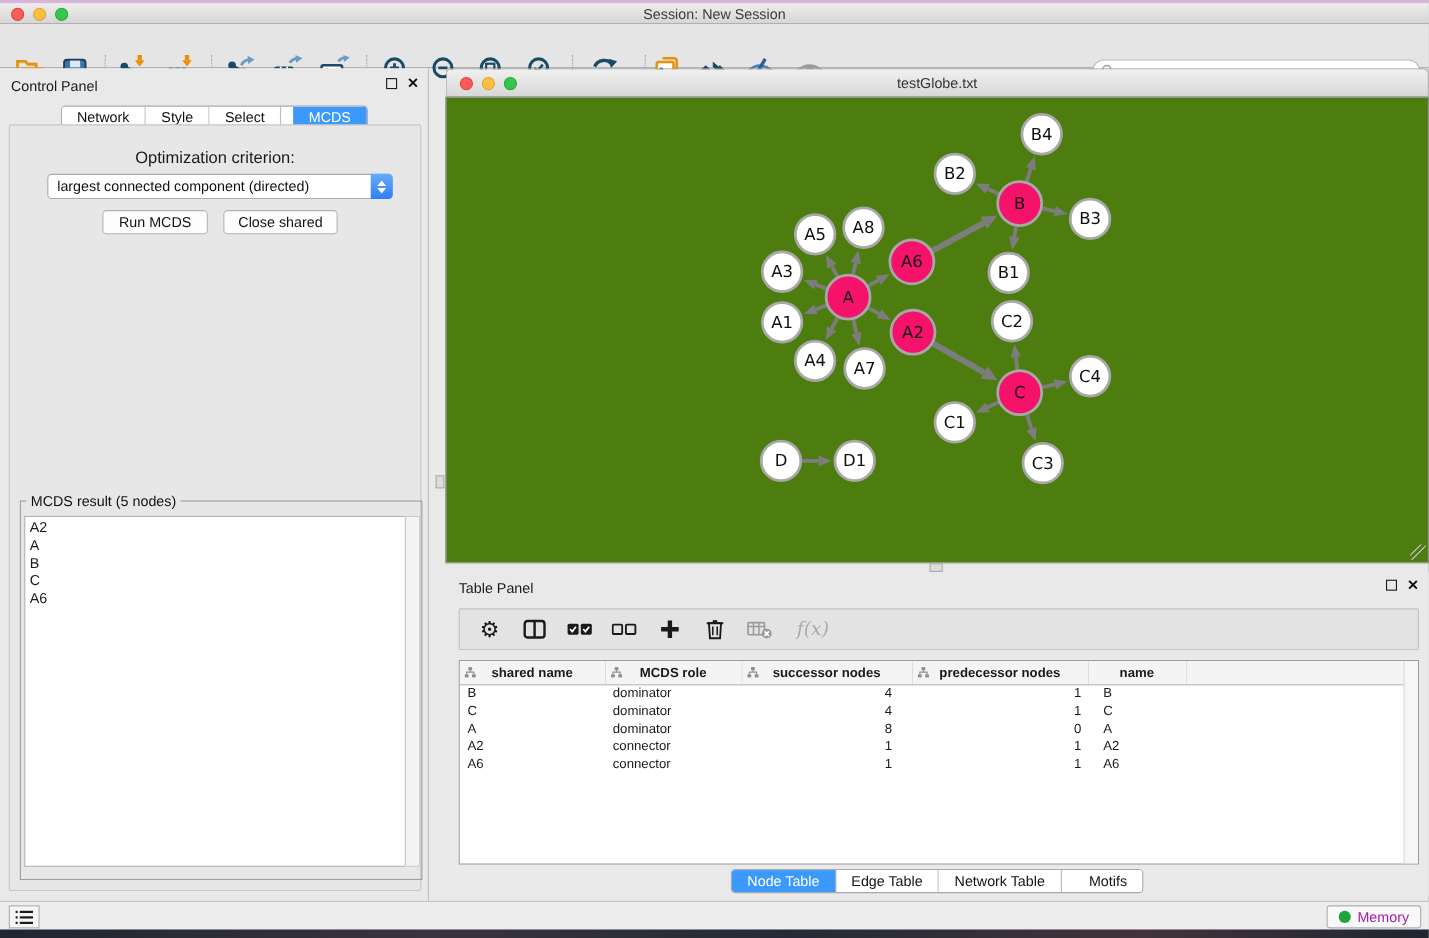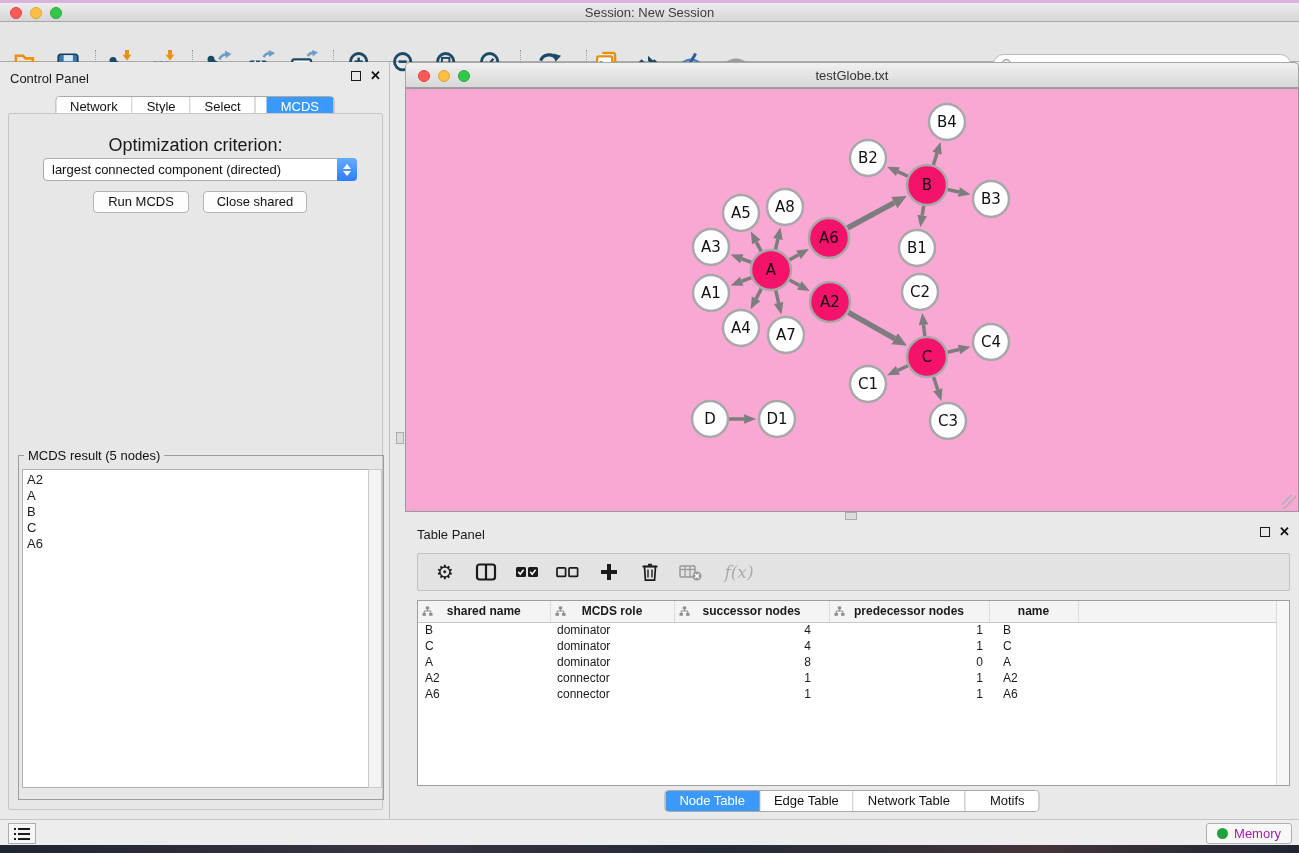--- a/index.html
+++ b/index.html
@@ -45,21 +45,21 @@
   .close-ico { font-size:13px; font-weight:700; color:#111; line-height:10px; }
   .seg-tabs { position:absolute; display:inline-flex; height:22px;
     background:#FFF; border:1px solid #A9A9A9; border-radius:4px; overflow:hidden; }
   .seg-tabs .seg { padding:0 14px; font-size:13px; line-height:20px; color:#111;
     border-right:1px solid #B9B9B9; background:#FFF; cursor:default; }
   .seg-tabs .seg:last-child { border-right:none;margin-left:11px; }
   .seg-tabs .seg.active { background:#3B99FC; color:#FFF; }
   .cp-tabs { top:34px; left:50%; transform:translateX(-50%); }
   .cp-content { position:absolute; left:8px; top:51px; width:375px; height:697px;
     border:1px solid #C6C6C6; background:#E7E7E7; border-radius:2px; }
-  .opt-label { position:absolute; left:0; right:0; top:21px; text-align:center; font-size:18px; }
+  .opt-label { position:absolute; left:0; right:0; top:21px; text-align:center; font-size:15px; }
   .dropdown { position:absolute; left:34px; top:44px; width:314px; height:23px;
     background:#FFF; border:1px solid #ABABAB; border-radius:4px; display:flex; align-items:center; }
   .dropdown .val { flex:1; font-size:13px; padding-left:8px; color:#111; white-space:nowrap; overflow:hidden; }
   .dropdown .stepper { width:20px; height:23px; margin:-1px -1px -1px 0; border-radius:0 4px 4px 0;
     background:linear-gradient(#66ACFD,#2E7EF6); display:flex; flex-direction:column;
     align-items:center; justify-content:center; gap:2px; }
   .stepper .up, .stepper .dn { width:0; height:0; border-left:4px solid transparent; border-right:4px solid transparent; }
   .stepper .up { border-bottom:5px solid #FFF; }
   .stepper .dn { border-top:5px solid #FFF; }
   .push-btn { position:absolute; height:22px; background:#FDFDFD; border:1px solid #B4B4B4;
@@ -77,21 +77,21 @@
     background:#F4F4F4; border:1px solid #C9C9C9; }
   
   .net-window { position:absolute; left:405px; top:62px; width:894px; height:453px; }
   .net-titlebar { position:absolute; left:0; top:0; width:100%; height:26px;
     background:linear-gradient(#F0F0F0,#D8D8D8); border:1px solid #A6A6A6; border-bottom:1px solid #9E9E9E;
     border-radius:5px 5px 0 0; }
   .net-titlebar .traffic { left:12px; top:7px; }
   .net-title { position:absolute; left:0; right:0; top:0; height:26px; text-align:center;
     font-size:13px; line-height:26px; color:#333; }
   .net-canvas { position:absolute; left:0; top:26px; width:894px; height:424px;
-    background:#f9a8d4; border:1px solid #9A9A9A; }
+    background:#4d7c0f; border:1px solid #9A9A9A; }
   .net-canvas svg { position:absolute; left:0; top:0; }
   .resize-grip { position:absolute; right:2px; bottom:2px; width:14px; height:14px;
     background:
       linear-gradient(135deg, transparent 0 6px, #AFAFAF 6px 7.5px, transparent 7.5px 10px, #AFAFAF 10px 11.5px, transparent 11.5px);
   }
   .splitter-h { position:absolute; width:8px; height:12px; background:#DCDCDC; border:1px solid #ACACAC; }
   .splitter-v { position:absolute; width:12px; height:8px; background:#DCDCDC; border:1px solid #ACACAC; }
   
   .table-panel { position:absolute; left:405px; top:520px; width:894px; height:295px; background:#E9E9E9; }
   .tp-toolbar { position:absolute; left:12px; top:33px; width:873px; height:38px;

